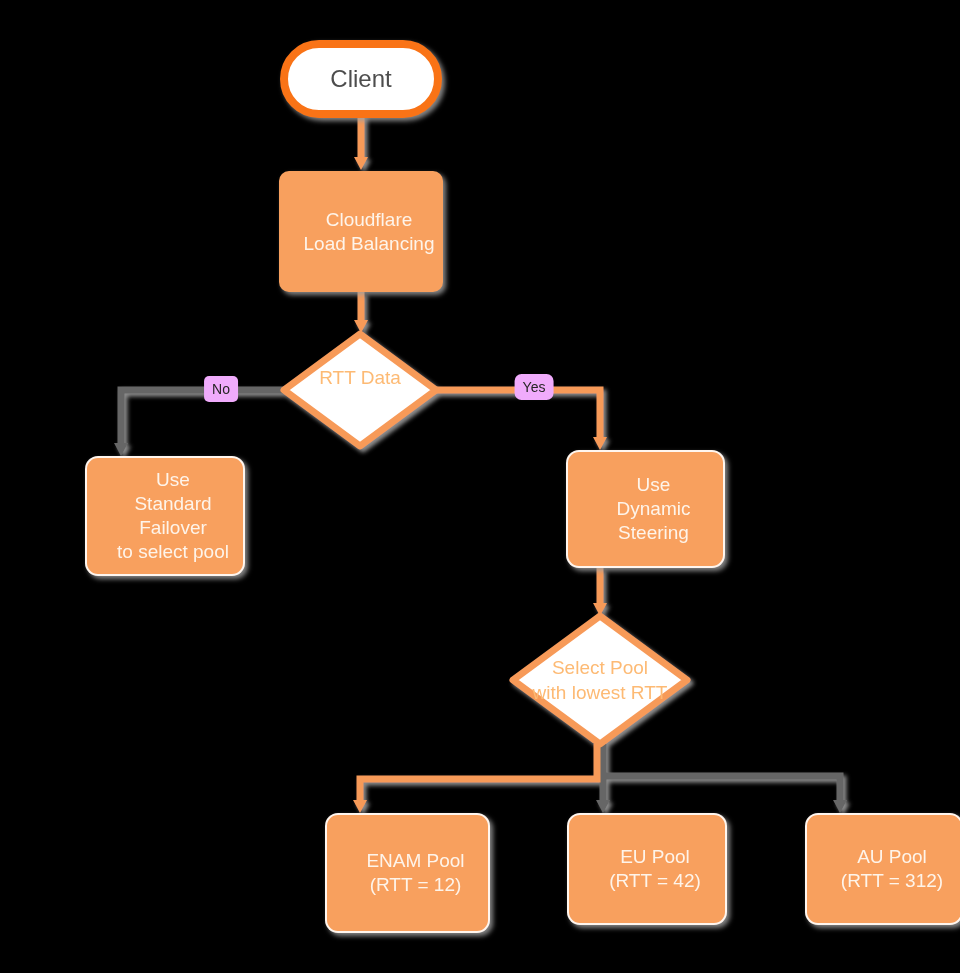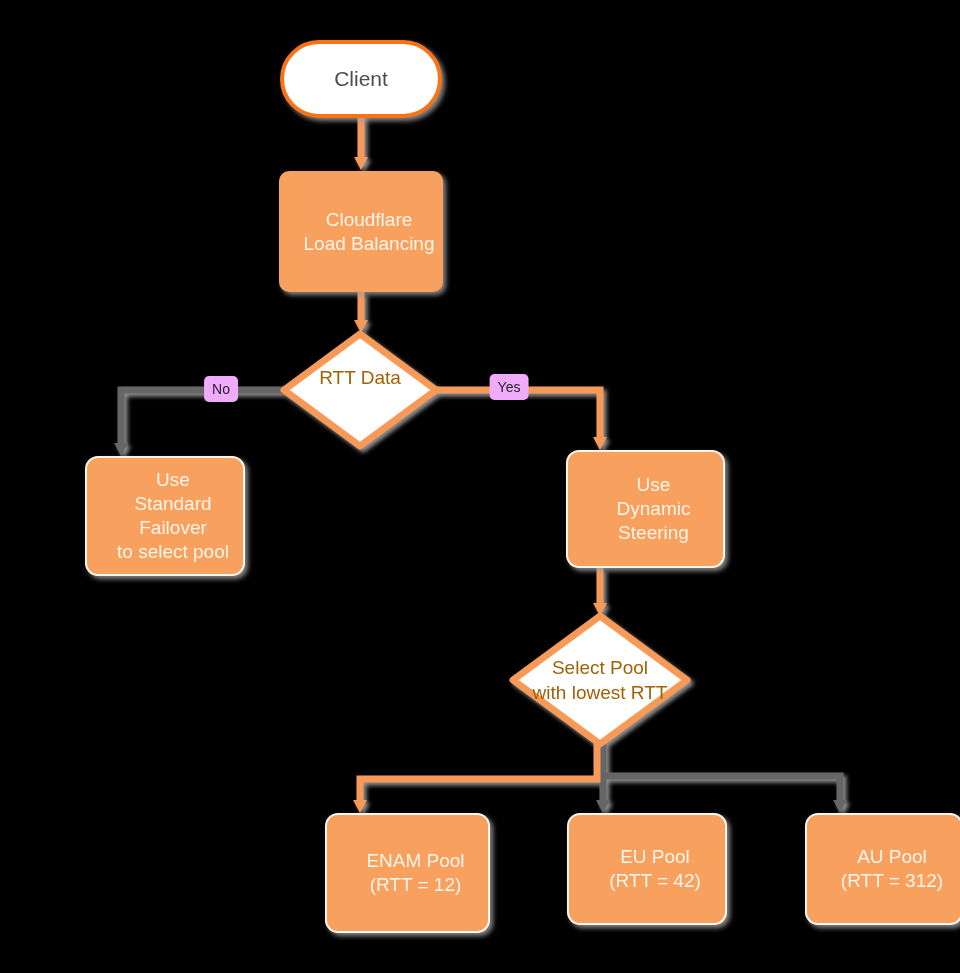--- a/index.html
+++ b/index.html
@@ -12,26 +12,26 @@
     position:absolute; display:flex; flex-direction:column;
     align-items:center; justify-content:center; text-align:center;
     box-sizing:border-box;
   }
   .box {
     background:#F8A05E; color:#FEF4EA; font-size:19px; line-height:24px;
     border-radius:10px; box-shadow:3px 3px 5px rgba(158,158,158,0.85);padding-left:16px;
   }
   .box.bordered { border:2px solid rgba(255,255,255,0.9); border-radius:13px;margin-left:45px; }
   .stadium {
-    background:#FFFFFF; color:#4D4D4D; font-size:21px;
-    border:4px solid #f97316; border-radius:46px;
+    background:#FFFFFF; color:#4D4D4D; font-size:24px;
+    border:8px solid #f97316; border-radius:46px;
     box-shadow:3px 3px 5px rgba(158,158,158,0.85);
   }
   .diamond-text {
-    position:absolute; color:#a16207; font-size:19px; line-height:25px;
+    position:absolute; color:#fdba74; font-size:19px; line-height:25px;
     text-align:center; pointer-events:none;
   }
   .edge-label {
     position:absolute; transform:translate(-50%,-50%);
     background:#f0abfc; color:#262626; font-size:14px; line-height:14px;
     padding:6px 8px; border-radius:5px; white-space:nowrap;
   }
   .bold { font-weight:normal; }
   .edge { fill:none; stroke-width:7; }
   .edge.orange, .arrow.orange { stroke:#F79A59; }
@@ -114,15 +114,15 @@
     <div>EU Pool</div>
     <div><span>(RTT = 42)</span><span class="bold"></span><span></span></div>
   </div>
 
   <div class="node box bordered" style="left:760px; top:813px; width:158px; height:112px;">
     <div>AU Pool</div>
     <div><span>(RTT = 312)</span><span class="bold"></span><span></span></div>
   </div>
 
   <div class="edge-label" style="left:221px; top:389px;">No</div>
-  <div class="edge-label" style="left:509px; top:387px;">Yes</div>
+  <div class="edge-label" style="left:534px; top:387px;border-radius:7px;">Yes</div>
 
 </div>
 
 </body></html>

